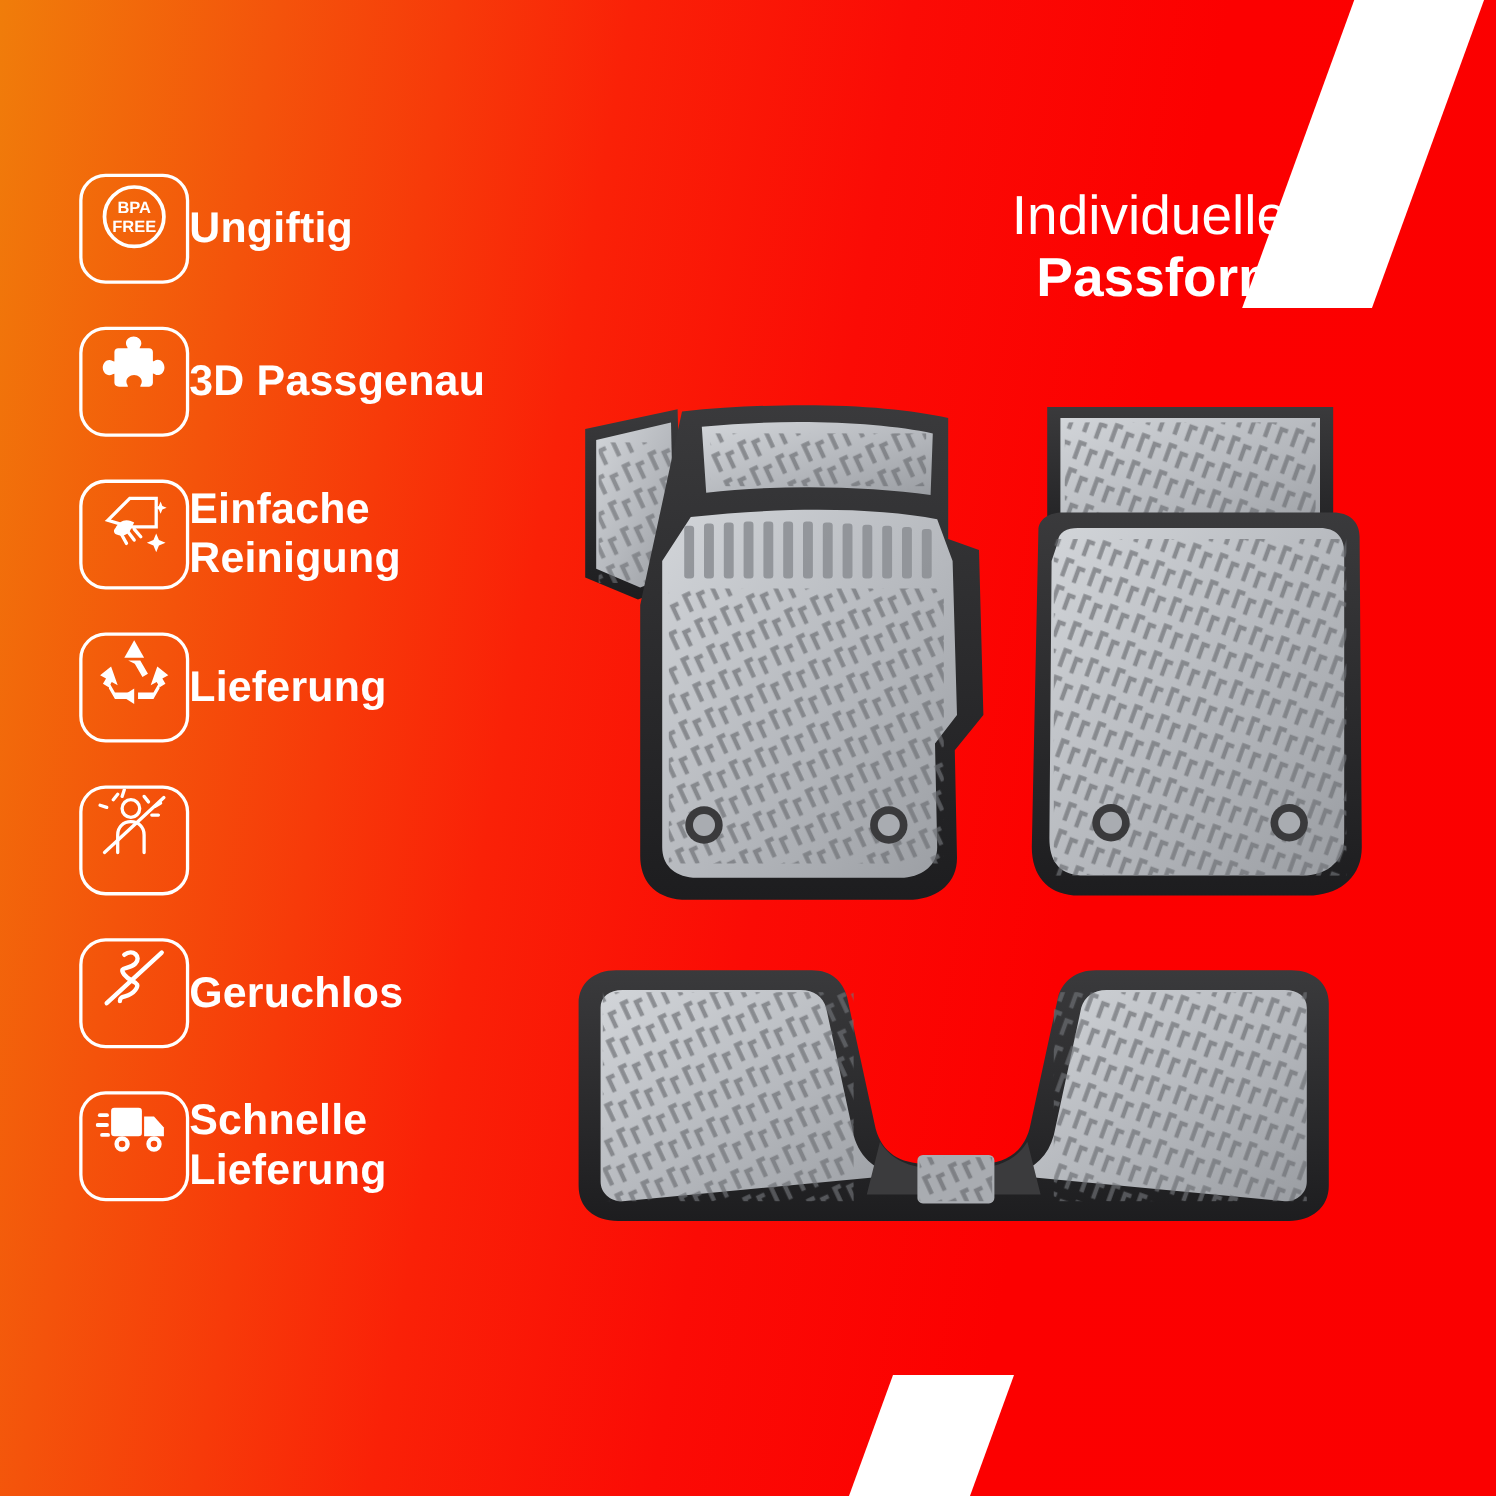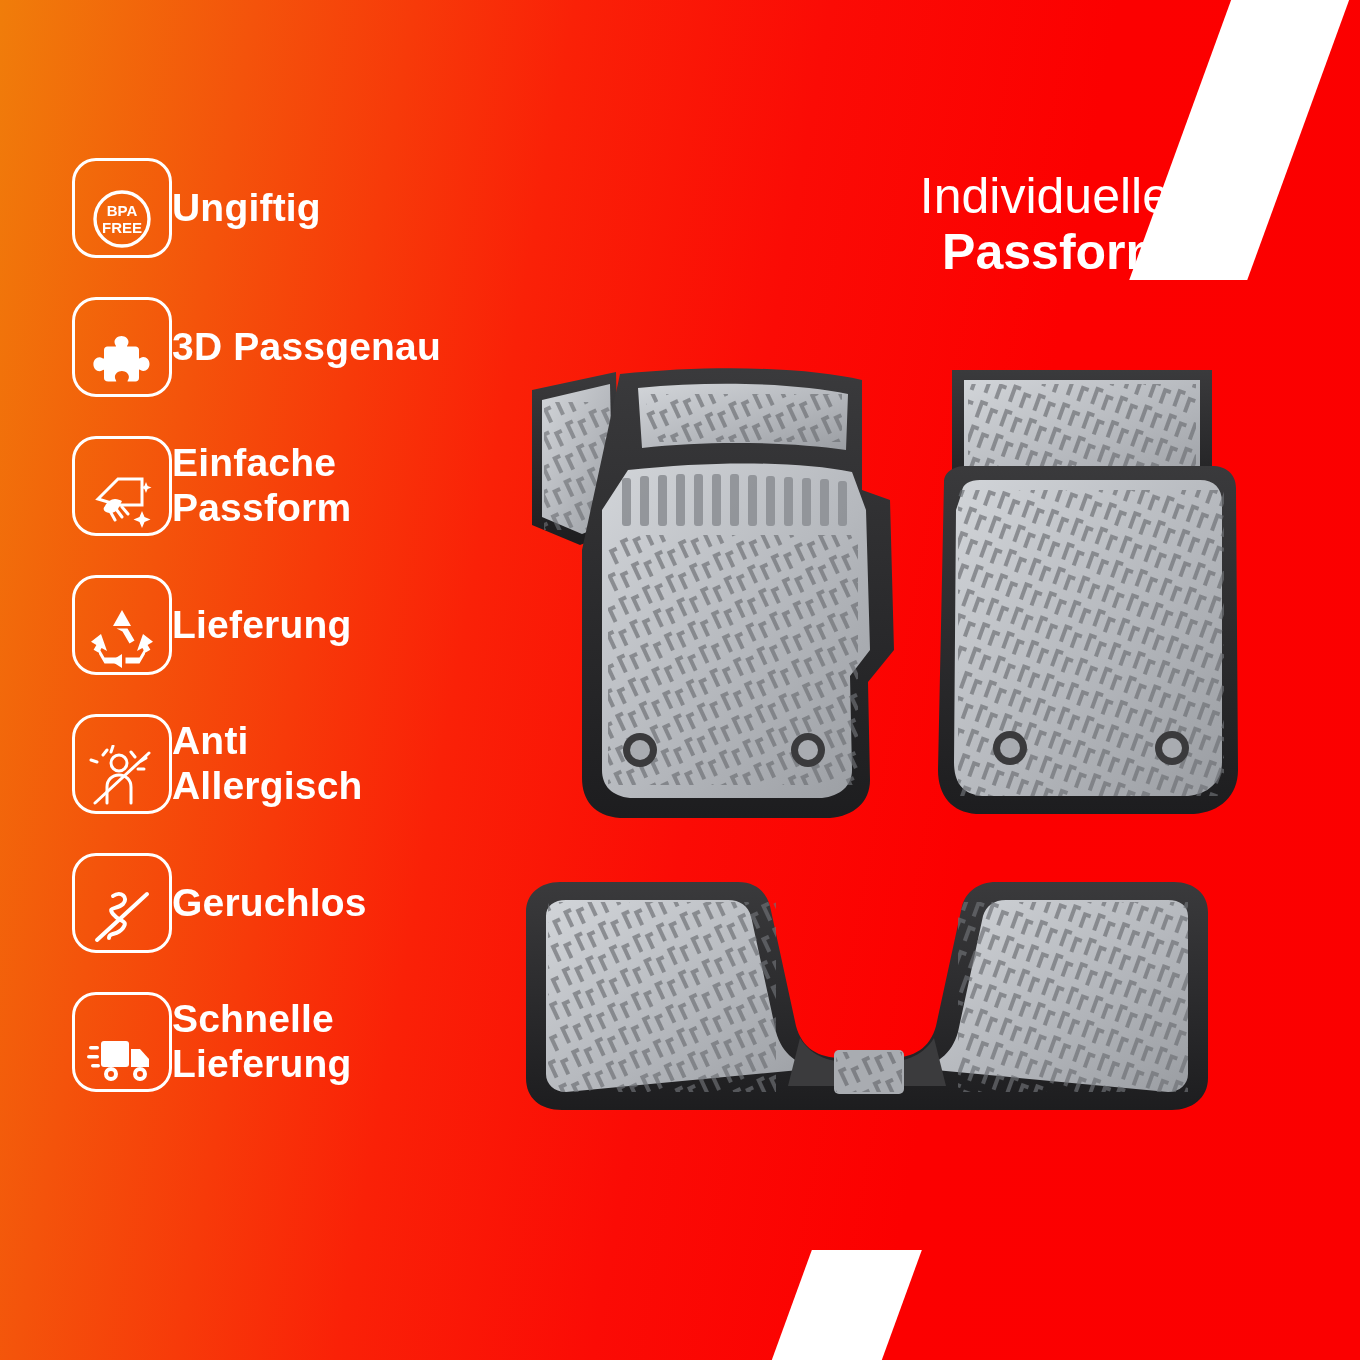--- a/index.html
+++ b/index.html
@@ -53,21 +53,21 @@
     margin-bottom: 27px;
     height: 112px;
   }
   .feature-icon {
     width: 100px;
     height: 100px;
     min-width: 100px;
     border: 3px solid #ffffff;
     border-radius: 24px;
     display: flex;
-    align-items: flex-end;
+    align-items: flex-start;
     justify-content: center;
     box-sizing: border-box;
   }
   .feature-label {
     color: #ffffff;
     font-size: 39px;
     font-weight: bold;
     line-height: 1.15;
     white-space: pre-line;
     letter-spacing: 0.2px;
@@ -145,21 +145,21 @@
       <div class="feature-icon">
         <svg width="68" height="68" viewBox="0 0 68 68">
           <path d="M10 34 L30 14 L54 14 L54 40 L30 40 Z" fill="none" stroke="#ffffff" stroke-width="3"></path>
           <path d="M17 41c2-4 6-7 10-7 3 0 5 1 7 2l-4 8c-3 4-8 5-12 3-3-1.5-3-4-1-6z" fill="#ffffff"></path>
           <path d="M22 46l5 9M28 44l6 8M34 42l6 7" stroke="#ffffff" stroke-width="3" stroke-linecap="round" fill="none"></path>
           <path d="M54 46l2.5 6 6 2.5-6 2.5-2.5 6-2.5-6-6-2.5 6-2.5z" fill="#ffffff"></path>
           <path d="M58 17l1.6 3.9 3.9 1.6-3.9 1.6L58 28l-1.6-3.9-3.9-1.6 3.9-1.6z" fill="#ffffff"></path>
         </svg>
       </div>
       <div class="feature-label">Einfache
-Passform</div>
+Reinigung</div>
     </div>
 
     <div class="feature">
       <div class="feature-icon">
         <svg width="66" height="66" viewBox="0 0 66 66">
           <g fill="#ffffff">
             <path d="M33 4l9 16-6.2 0 0 0-5.6 0L24 20 33 4z"></path>
             <path d="M27.5 22.5h11l7 12-5 3-7-12z"></path>
             <path d="M12 28l6 17-5.4-3.1-2.8 4.8-5.2-3 2.8-4.8L2 35.8 12 28z"></path>
             <path d="M10 42l5.5 9.5h14v6h-14L10 48z"></path>
@@ -177,22 +177,20 @@
         <svg width="66" height="66" viewBox="0 0 66 66">
           <g fill="none" stroke="#ffffff" stroke-width="3" stroke-linecap="round">
             <circle cx="30" cy="18" r="8"></circle>
             <path d="M18 58v-16c0-7 5-12 12-12s12 5 12 12v16"></path>
             <path d="M14 10l4-5M22 7l2-6M8 17l-6-2"></path>
             <path d="M46 12l-4-5M52 16l5-3M49 24l6 0"></path>
             <path d="M6 58L60 8"></path>
           </g>
         </svg>
       </div>
-      <div class="feature-label">Anti
-Allergisch</div>
     </div>
 
     <div class="feature">
       <div class="feature-icon">
         <svg width="66" height="66" viewBox="0 0 66 66">
           <g fill="none" stroke="#ffffff" stroke-width="4" stroke-linecap="round">
             <path d="M24 12c8-6 16 2 10 8s-16 2-10 10 16 6 10 14-14 4-14 10"></path>
             <path d="M8 56L58 10"></path>
           </g>
         </svg>

